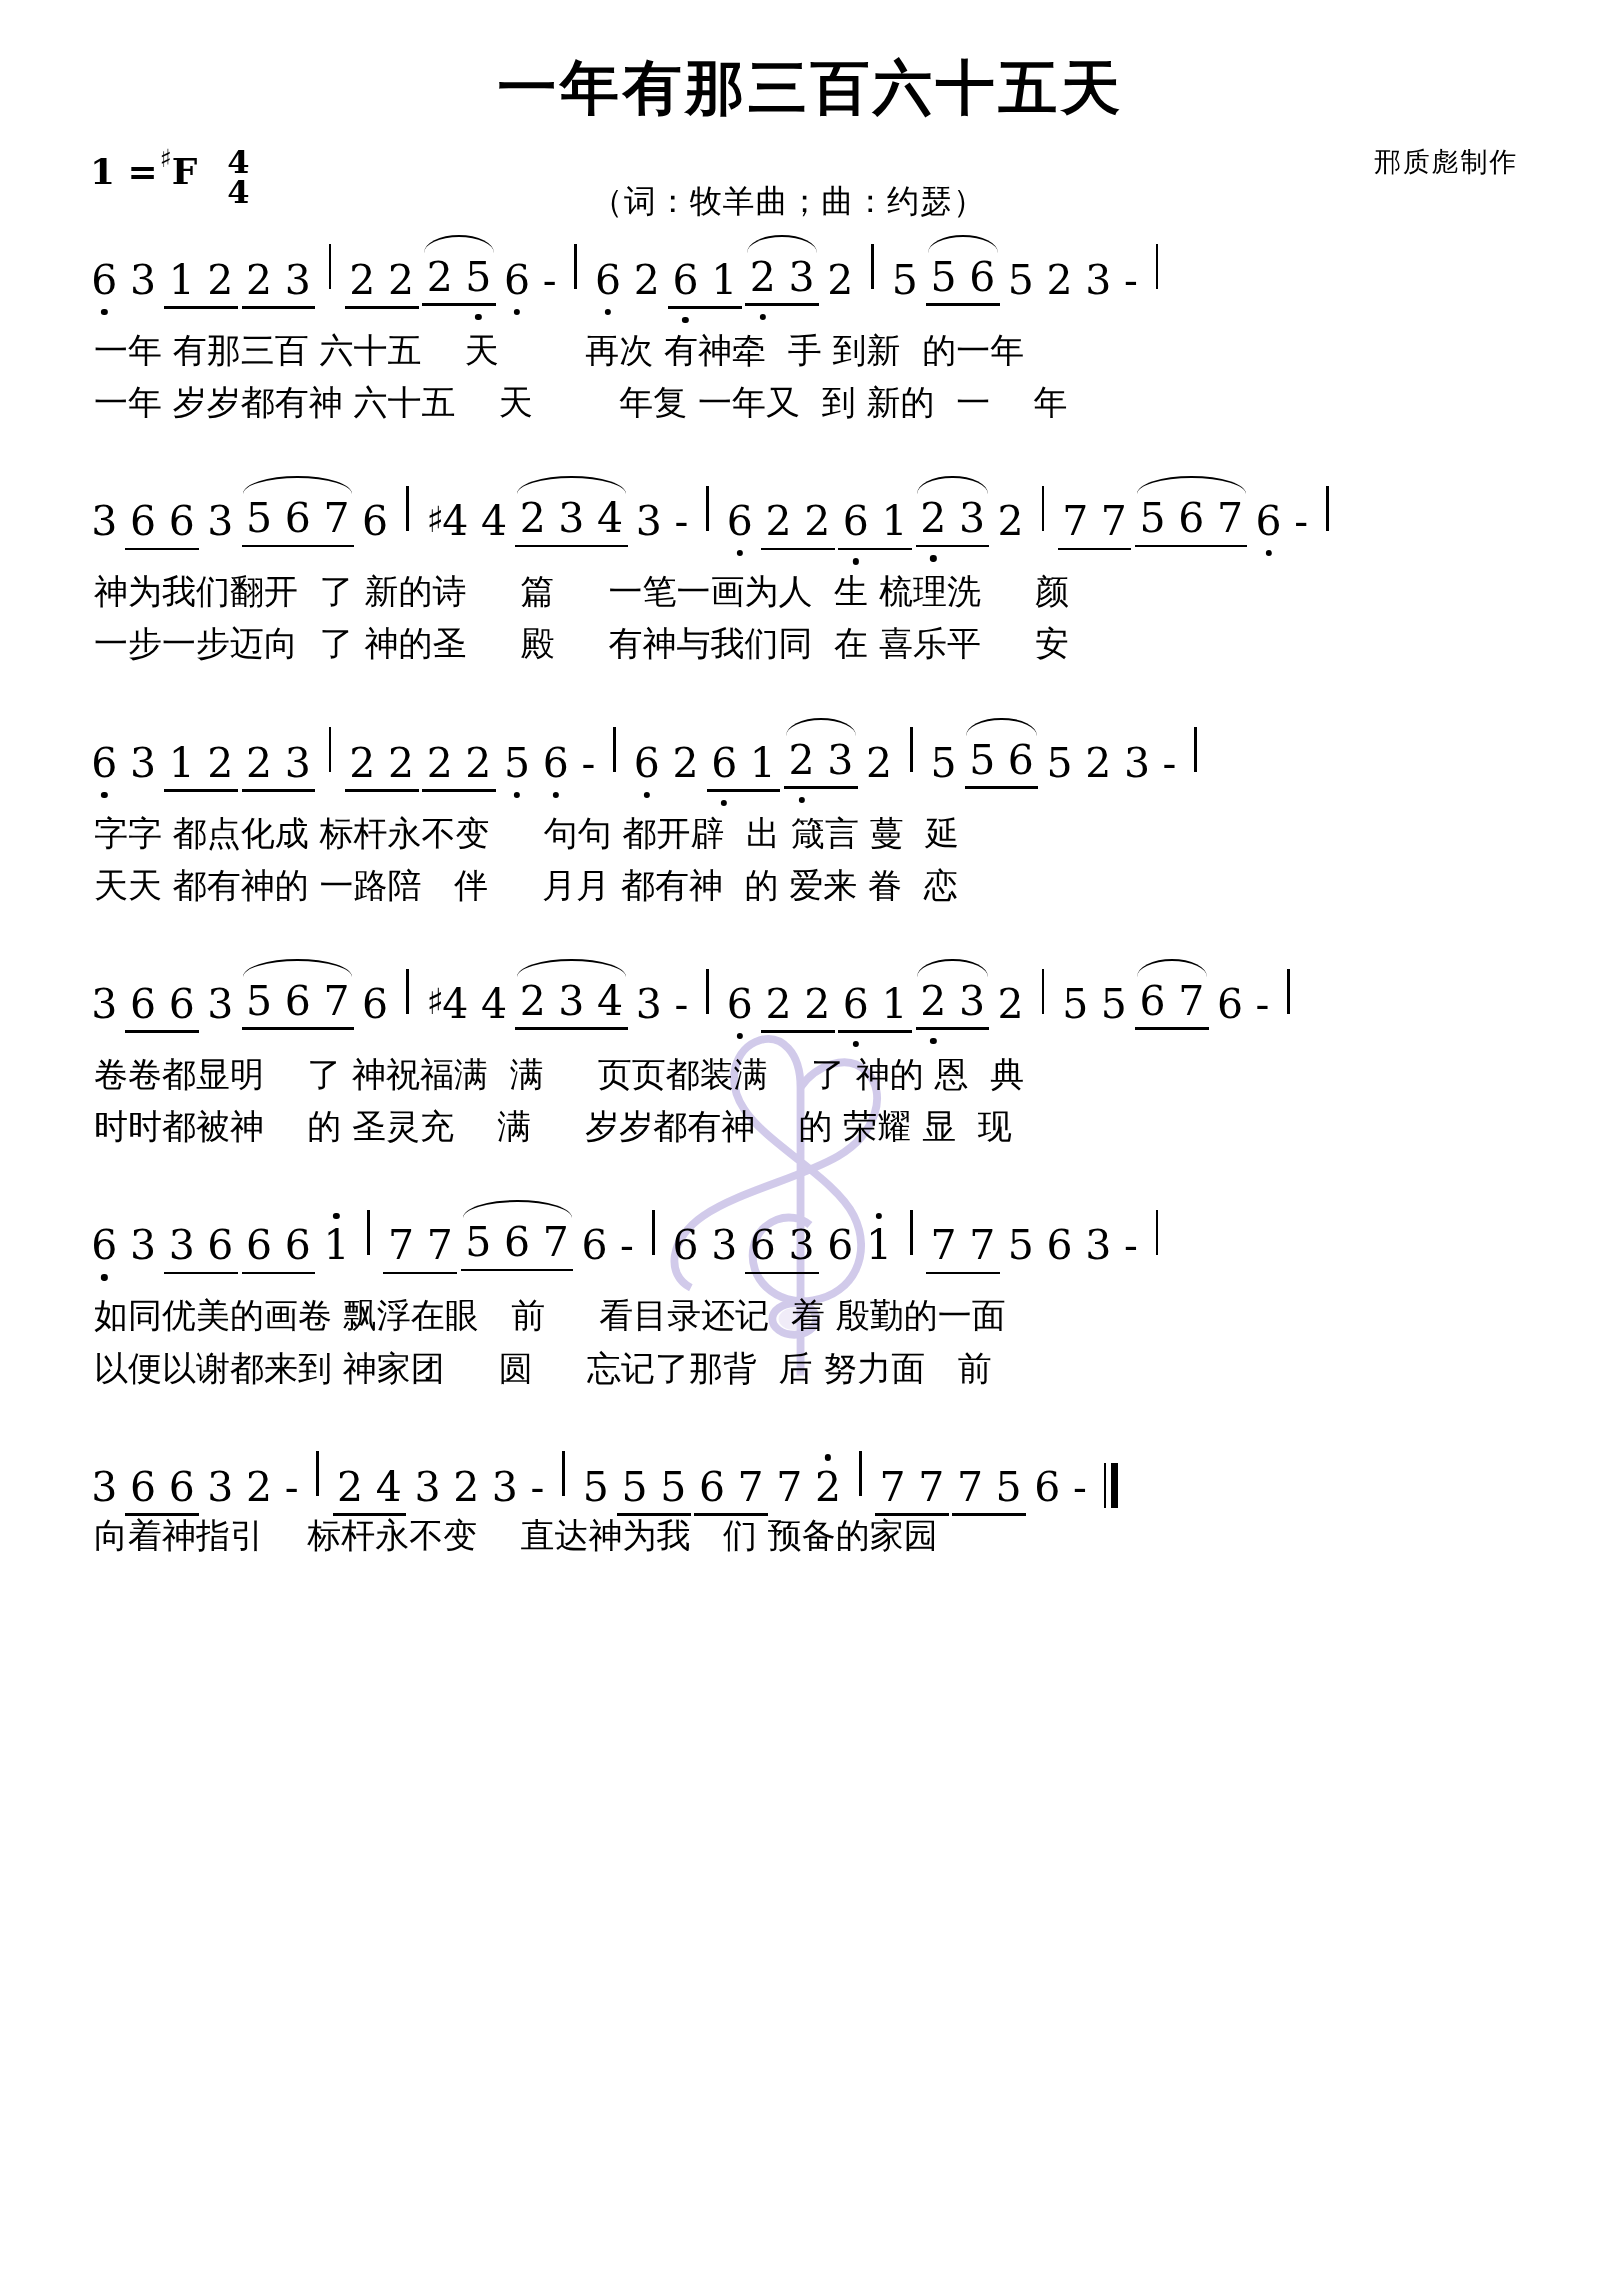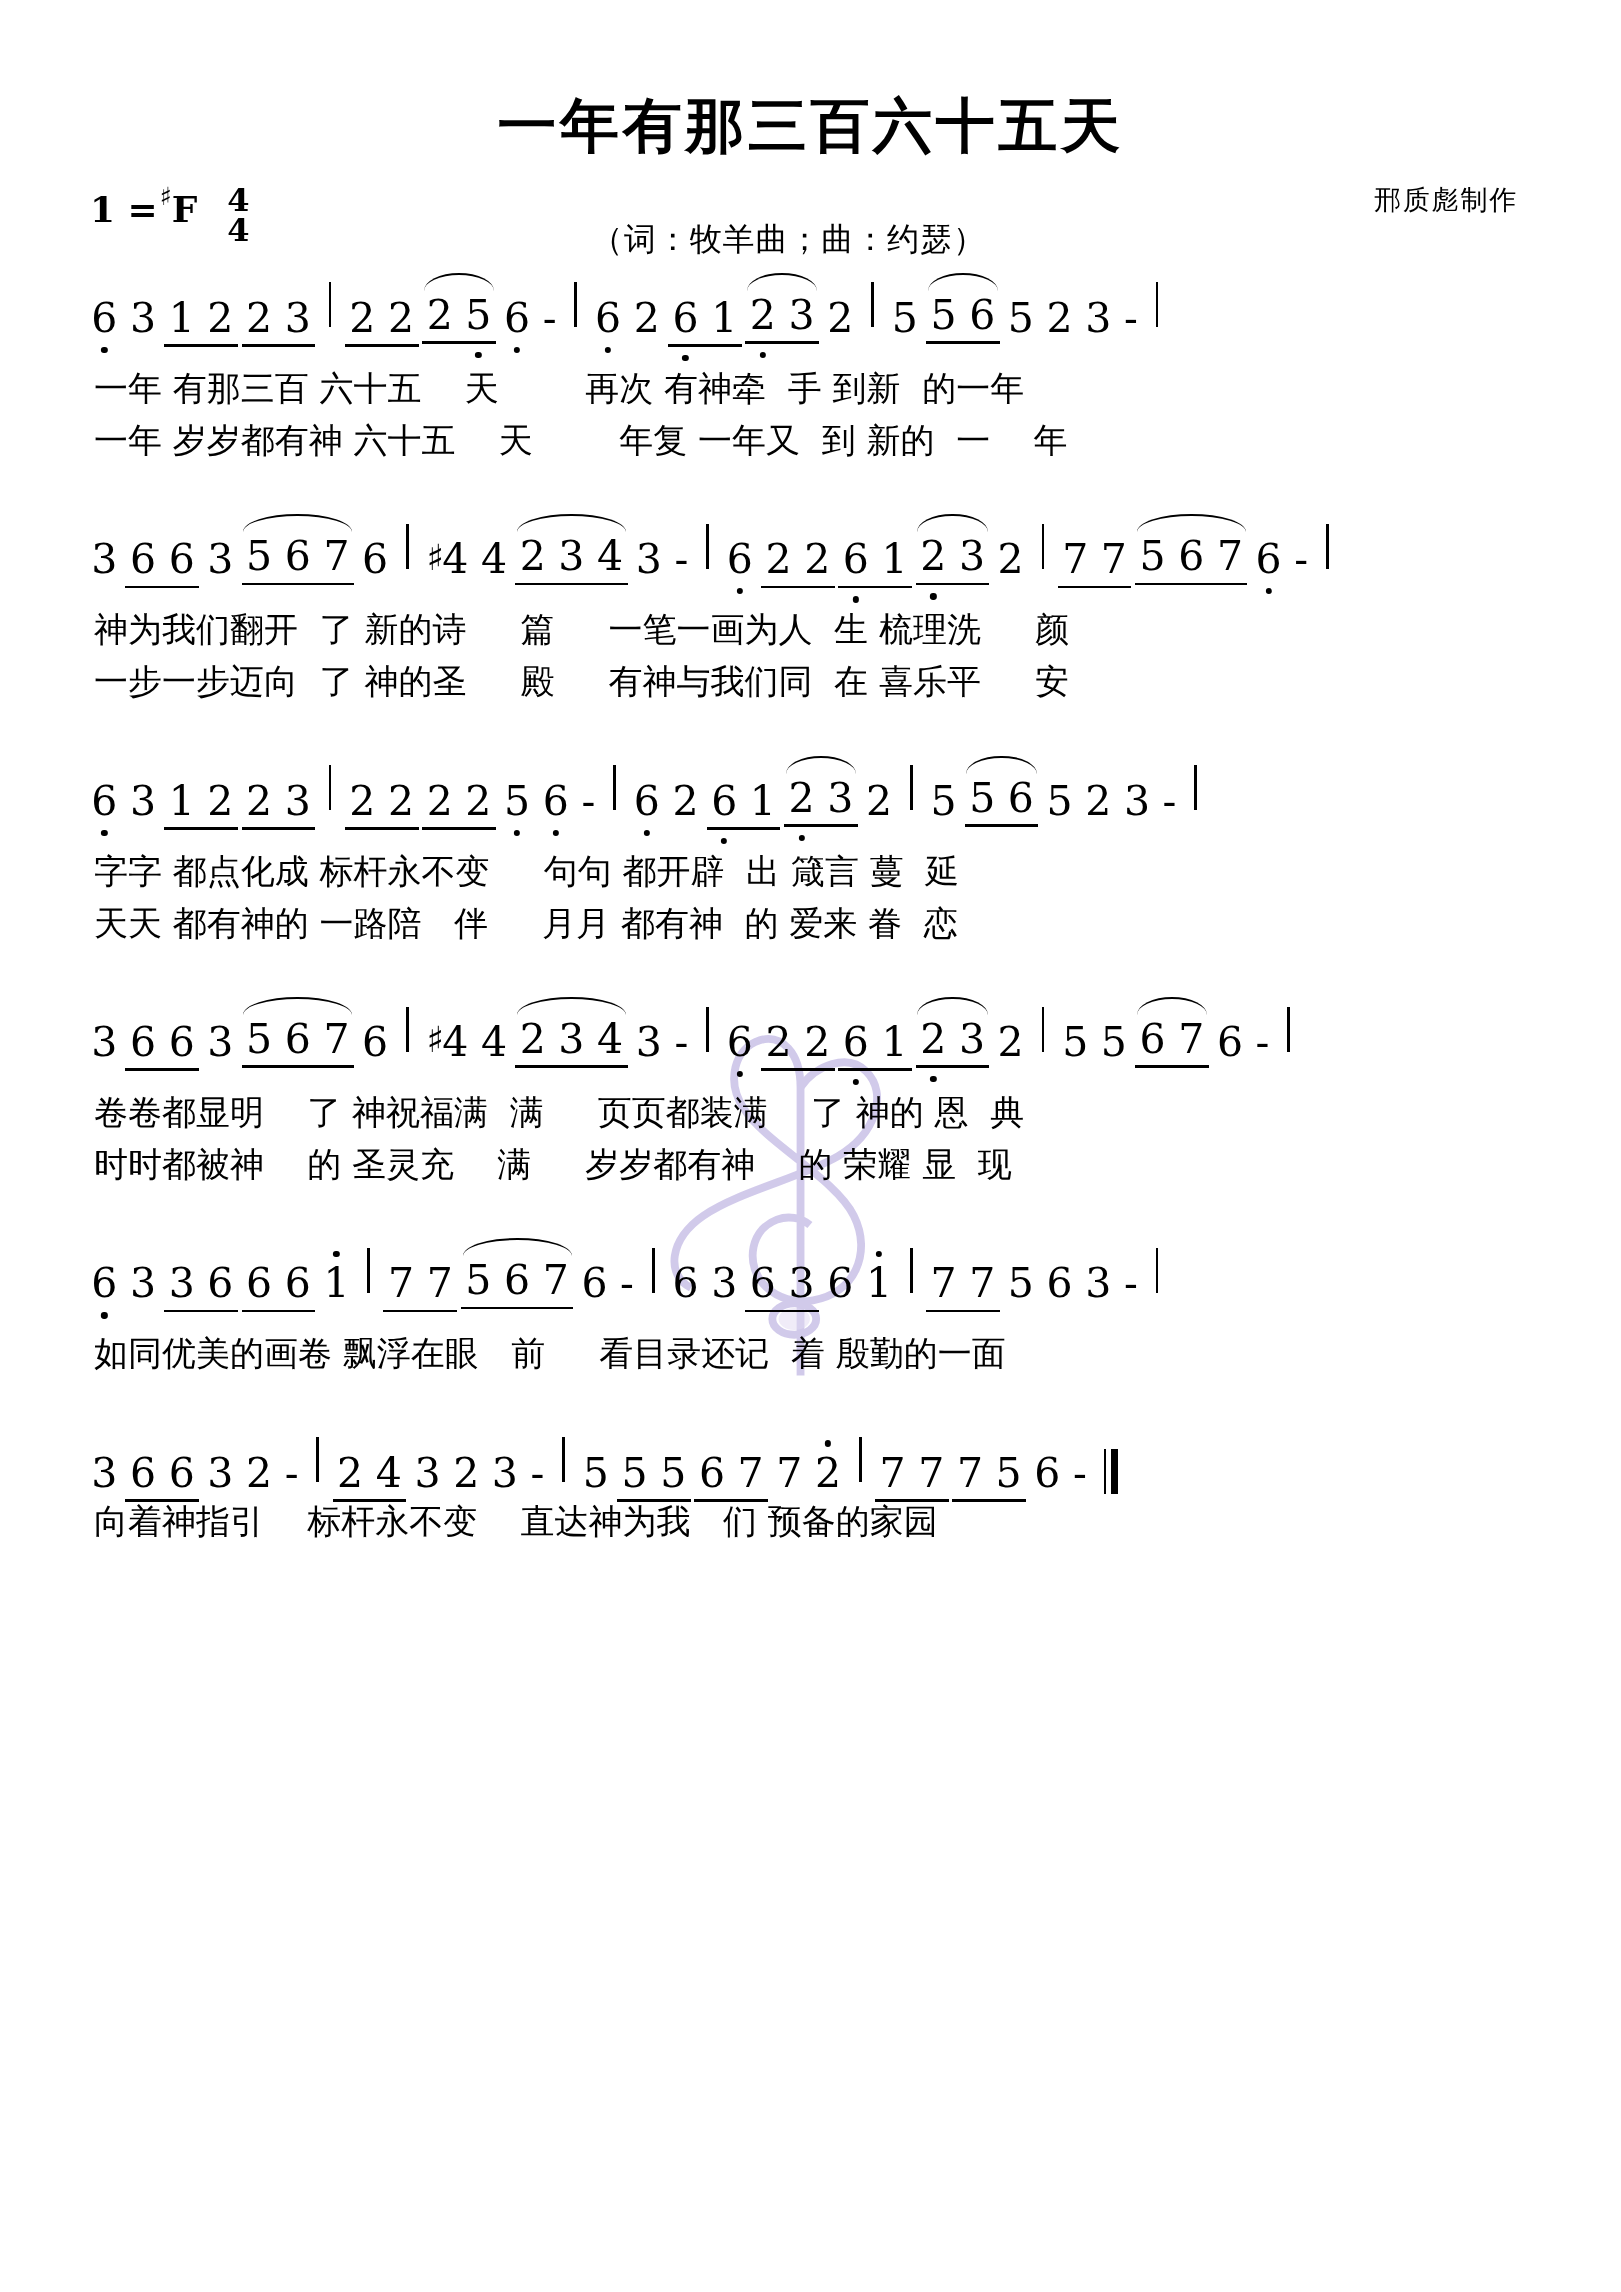--- a/index.html
+++ b/index.html
@@ -24,21 +24,21 @@
   }
 
   
   .title {
     text-align: center;
     font-family: "DejaVu Serif", serif;
     font-weight: bold;
     font-size: 59px;
     letter-spacing: 3.6px;
     margin: 0;
-    padding-top: 94px;
+    padding-top: 56px;
     line-height: 1.1;
   }
 
   
   .header-row {
     position: relative;
     height: 85px;
     margin-top: 19.7px;
   }
   .keysig {
@@ -561,20 +561,21 @@
           <span class="n">7</span>
           <span class="n">7</span>
         </span>
         <span class="n">5</span>
         <span class="n">6</span>
         <span class="n">3</span>
         <span class="dash">-</span>
         <span class="barline"></span>
       </div>
       <div class="lyrics">如同优美的画卷 飘浮在眼   前     看目录还记  着 殷勤的一面</div>
+      <div class="lyrics second">以便以谢都来到 神家团     圆     忘记了那背  后 努力面   前</div>
     </div>
 
     <div class="system">
       <div class="notes-line">
         <span class="n">3</span>
         <span class="beam">
           <span class="n">6</span>
           <span class="n">6</span>
         </span>
         <span class="n">3</span>

